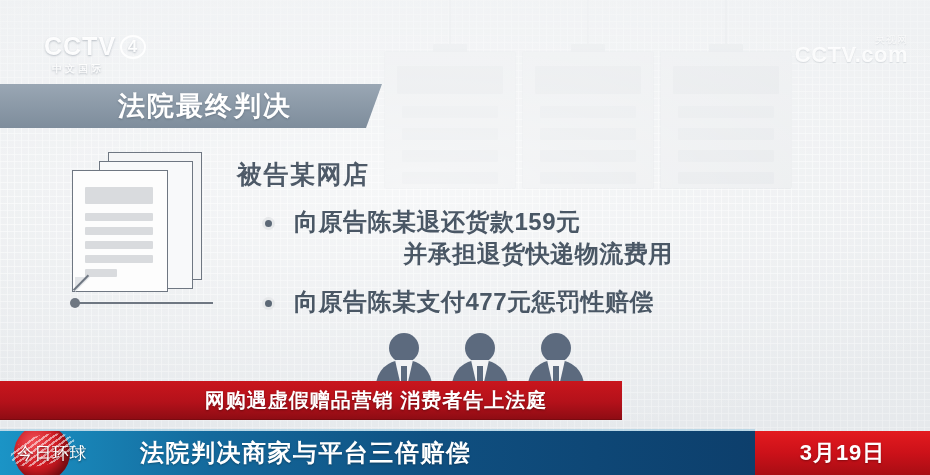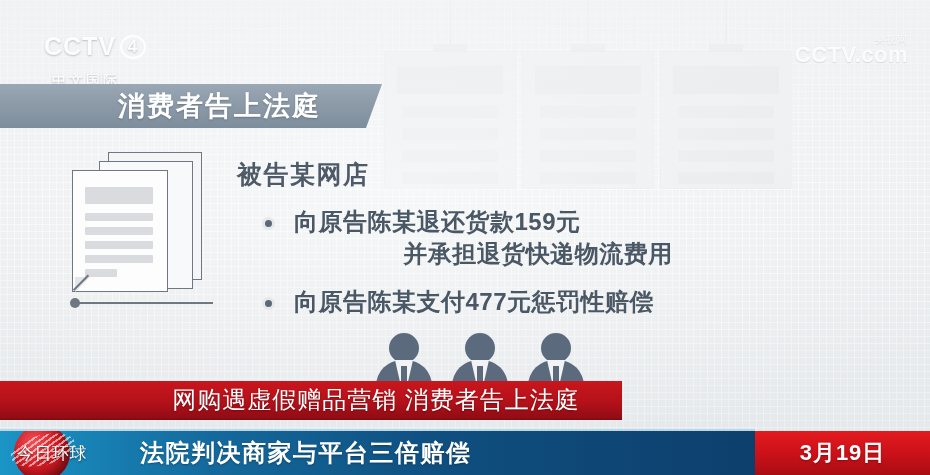--- a/index.html
+++ b/index.html
@@ -73,21 +73,21 @@
     color: rgba(255,255,255,0.95);
   }
   .cctv4 .four {
     display: inline-flex; align-items: center; justify-content: center;
     width: 26px; height: 24px;
     border: 2px solid rgba(255,255,255,0.9);
     border-radius: 50%;
     font-size: 17px; font-weight: 700;
   }
   .cctv4 .row2 {
-    font-size: 14px; letter-spacing: 3px; margin-top: 11px; margin-left: 8px;
+    font-size: 10px; letter-spacing: 3px; margin-top: 1px; margin-left: 8px;
     color: rgba(255,255,255,0.9);
     font-weight: 700;
   }
   
   .cctvcom {
     position: absolute; right: 22px; top: 42px;
     user-select: none; text-align: right;
     color: rgba(255,255,255,0.88);
     text-shadow: 0 1px 1px rgba(190,196,202,0.5);
   }
@@ -207,21 +207,21 @@
   }
   
   .red-banner {
     position: absolute; left: 0; top: 381px;
     width: 622px; height: 39px;
     background: linear-gradient(to bottom, #c9161d 0%, #b4111a 55%, #8f0c14 100%);
     border-bottom: 1px solid #7a0a10;
     display: flex; align-items: center; justify-content: center;
   }
   .red-banner .rb-text {
-    color: #fff; font-size: 24px; font-weight: 400;
+    color: #fff; font-size: 20px; font-weight: 700;
     letter-spacing: 1px; white-space: nowrap;
     text-shadow: 0 1px 2px rgba(0,0,0,0.35);
     padding-left: 130px;
   }
   
   .bottom-bar {
     position: absolute; left: 0; bottom: 0;
     width: 930px; height: 44px;
     display: flex;
   }
@@ -328,21 +328,21 @@
     </div>
     <div class="row2">中文国际</div>
   </div>
 
   <div class="cctvcom">
     <div class="cw-cn">央视网</div>
     <div class="cw-main">CCTV.com</div>
   </div>
 
   <div class="title-banner">
-    <div class="tb-text">消费者告上法庭</div>
+    <div class="tb-text">法院最终判决</div>
     <div class="tb-slant"></div>
   </div>
 
   <div class="docstack">
     <div class="page p3"></div>
     <div class="page p2"></div>
     <div class="page p1">
       <div class="ln" style="top:16px;width:68px;height:17px;"></div>
       <div class="ln" style="top:42px;width:68px;height:8px;"></div>
       <div class="ln" style="top:56px;width:68px;height:8px;"></div>

